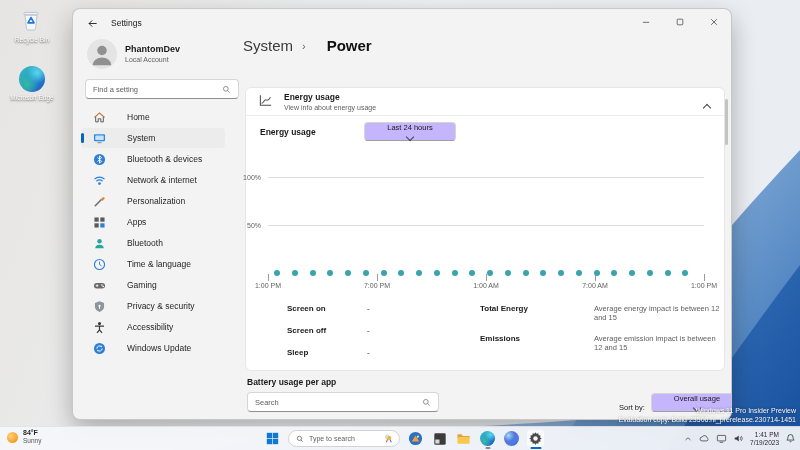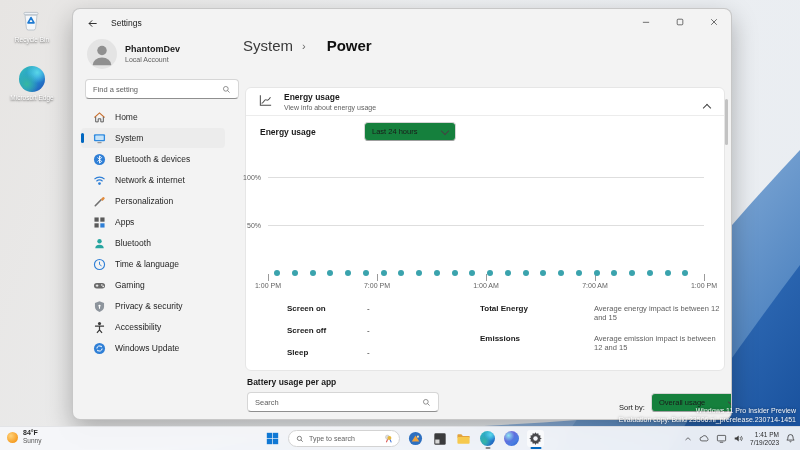--- a/index.html
+++ b/index.html
@@ -27,38 +27,38 @@
   .winbtn{width:34px;height:26px;display:flex;align-items:center;justify-content:center;color:#333;}
   .ghost-btn{display:flex;align-items:center;justify-content:center;border-radius:4px;}
 
   
   .user-name{font-size:9px;font-weight:bold;color:#1a1a1a;}
   .user-type{font-size:7px;color:#5f5f5f;}
   .avatar{width:30px;height:30px;border-radius:50%;background:#e4e4e4;overflow:hidden;}
   .searchbox{background:#fff;border:1px solid #d6d6d6;border-bottom-color:#8f8f8f;border-radius:4px;
              display:flex;align-items:center;justify-content:space-between;padding:0 7px;}
   .searchbox .ph{font-size:7.5px;color:#5f5f5f;}
-  .nav-item{position:relative;display:flex;align-items:center;gap:9px;height:20px;padding-left:12px;margin:0 8px 1px 8px;border-radius:4px;}
+  .nav-item{position:relative;display:flex;align-items:center;gap:21px;height:20px;padding-left:12px;margin:0 8px 1px 8px;border-radius:4px;}
   .nav-item .nv-lbl{font-size:8.5px;color:#1f1f1f;}
   .nav-item.sel{background:#ececec;}
   .nav-item.sel::before{content:"";position:absolute;left:0;top:5px;width:3px;height:10px;border-radius:2px;background:#0067c0;}
   .nv-ico{width:13px;height:13px;}
 
   
   .crumb{display:flex;align-items:center;gap:9px;}
   .crumb .parent{font-size:15px;color:#3a3a3a;}
   .crumb .sep{font-size:11px;color:#666;padding-top:1px;}
   .crumb .current{font-size:15px;font-weight:bold;color:#111;margin-left:12px;}
   #card{position:absolute;left:172px;top:78px;width:478px;height:282px;background:#fff;border:1px solid #e6e6e6;border-radius:6px;}
   .card-title{font-size:8.5px;font-weight:bold;color:#1a1a1a;}
   .card-sub{font-size:7px;color:#5f5f5f;margin-top:1.5px;}
   .hdr-divider{position:absolute;left:0;top:27px;width:100%;height:1px;background:#ececec;}
   .row-label{font-size:8.5px;font-weight:bold;color:#1a1a1a;}
-  .dropdown{background:#15803d;border:1px solid #d5d5d5;border-bottom-color:#9f9f9f;border-radius:4px;
-            display:flex;align-items:center;justify-content:space-between;padding:0 7px;height:17px;}
+  .dropdown{background:#c4b5fd;border:1px solid #d5d5d5;border-bottom-color:#9f9f9f;border-radius:4px;
+            display:flex;align-items:center;justify-content:space-between;padding:0 7px;height:17px;flex-direction:column;}
   .dropdown .dd-val{font-size:7.5px;color:#1a1a1a;}
   .chev{width:5px;height:5px;border-right:1.1px solid #444;border-bottom:1.1px solid #444;display:inline-block;}
   .chev.down{transform:rotate(45deg);margin-top:-2px;}
   .chev.up{transform:rotate(-135deg);margin-top:3px;}
 
   
   #plot{position:absolute;left:22px;top:89px;width:436px;height:96px;}
   .gridline{position:absolute;left:0;width:100%;height:1px;background:#dedede;}
   .ylab{position:absolute;right:calc(100% + 7px);width:30px;text-align:right;font-size:7px;color:#5f5f5f;transform:translateY(-50%);}
   .tick{position:absolute;bottom:-8px;width:1px;height:7px;background:#9a9a9a;}

